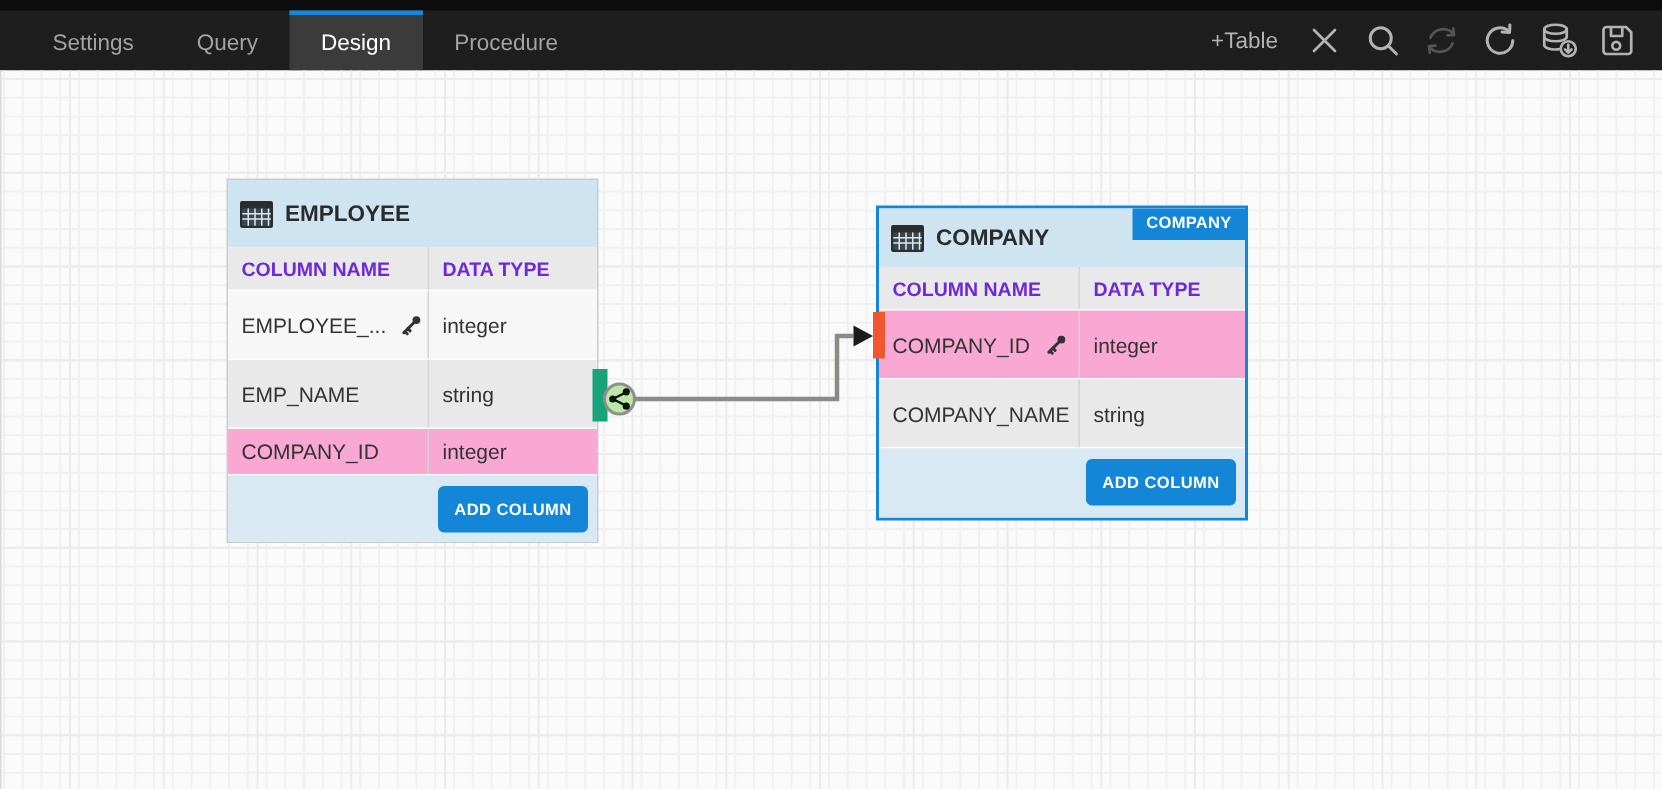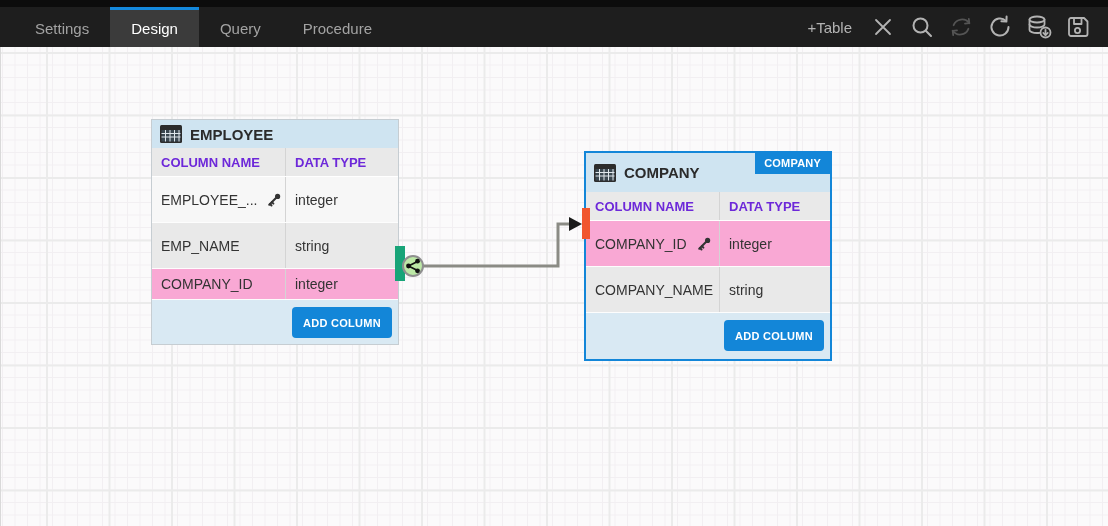--- a/index.html
+++ b/index.html
@@ -29,22 +29,22 @@
         linear-gradient(to right, #ebebeb 1.5px, transparent 1.5px),
         linear-gradient(to bottom, #ebebeb 1.5px, transparent 1.5px),
         linear-gradient(to right, #f2eff2 1px, transparent 1px),
         linear-gradient(to bottom, #f2eff2 1px, transparent 1px);
       background-size:62.5px 62.5px, 62.5px 62.5px, 12.5px 12.5px, 12.5px 12.5px;
       background-position:45px 5px, 45px 5px, 1px 5px, 1px 5px; }
 
   
   .entity { position:absolute; width:248px; background:#fff; z-index:2; }
   .entity.emp { left:150px; top:72px; border:1px solid #c6cdd2; }
-  .entity.comp { left:583px; top:104px; border:2px solid #1386d8; }
-  .ent-header { height:28px; background:#cfe4f1; display:flex; align-items:center;
+  .entity.comp { left:583px; top:90px; border:2px solid #1386d8; }
+  .ent-header { height:45px; background:#cfe4f1; display:flex; align-items:center;
                 padding-left:8px; gap:8px; }
   .comp .ent-header { height:39px; }
   .ent-title { font-size:15px; font-weight:bold; color:#2b2b2b; }
   .grid-icon { width:22px; height:18px; display:block; }
   .colhead { display:flex; height:29px; background:#e9e9e9; border-bottom:1px solid #fff; }
   .comp .colhead { height:29px; }
   .colhead .c1, .colhead .c2 { display:flex; align-items:center; font-size:13px;
         font-weight:bold; color:#6d28d9; padding-left:9px; }
   .c1 { width:134px; border-right:1px solid #d4d4d4; }
   .c2 { flex:1; }
@@ -67,22 +67,22 @@
 
   .rel-svg { position:absolute; top:0; left:0; width:1108px; height:479px;
         z-index:3; pointer-events:none; }
 </style>
 </head>
 <body>
 
 <div class="toolbar">
   <div class="tabs">
     <div class="tab">Settings</div>
+    <div class="tab">Query</div>
     <div class="tab active">Design</div>
-    <div class="tab">Query</div>
     <div class="tab">Procedure</div>
   </div>
   <div class="controls">
     <span class="addtable">+Table</span>
     <span class="tb-icon">
       <svg width="28" height="28" viewBox="0 0 28 28" fill="none" stroke="#b3b3b3" stroke-width="1.8" stroke-linecap="round">
         <path d="M7 7 L21 21 M21 7 L7 21"></path>
       </svg>
     </span>
     <span class="tb-icon">

